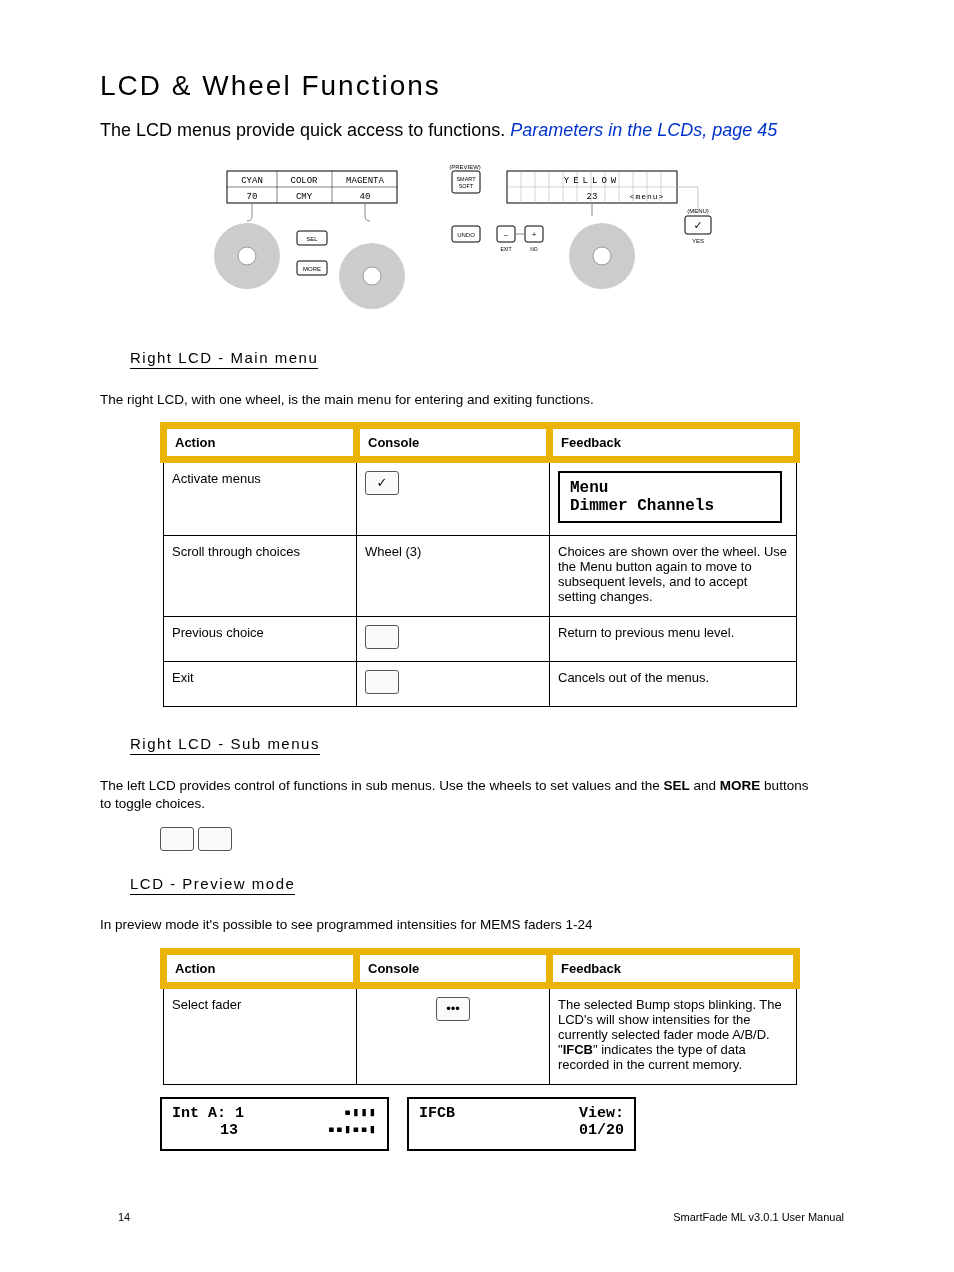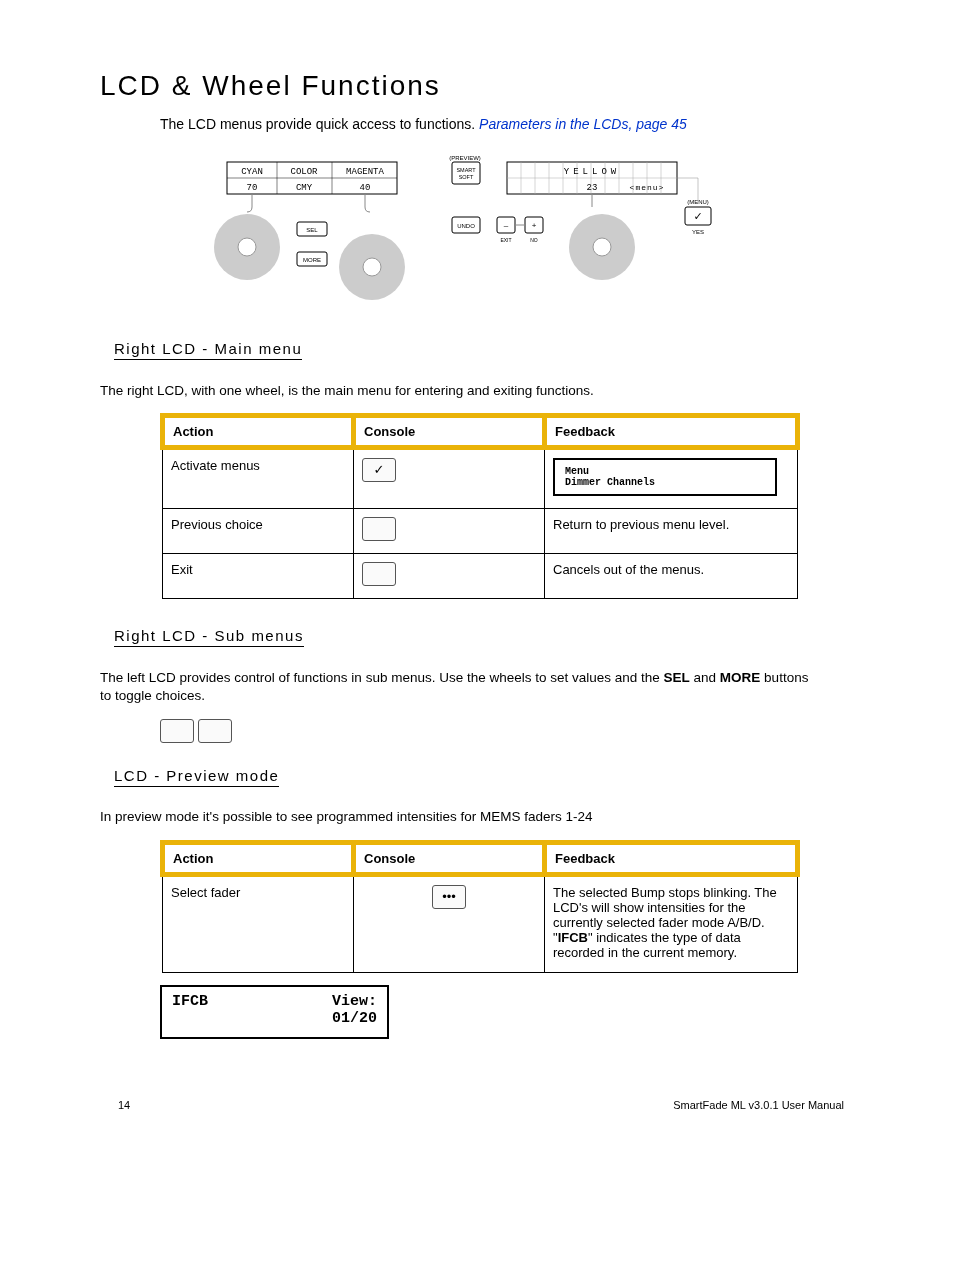--- a/index.html
+++ b/index.html
@@ -12,56 +12,55 @@
     box-sizing: border-box;
     background: #fff;
   }
   h1.major {
     font-size: 28px;
     font-weight: normal;
     letter-spacing: 2px;
     margin: 0 0 8px 0;
   }
   .under-heading {
-    margin-left: 60px;
-    font-size: 14px;
+    font-size: 18px;
   }
   a.link {
     color: #0033cc;
     font-style: italic;
     text-decoration: none;
   }
   .figure {
     margin: 20px auto 10px auto;
     text-align: center;
   }
   h2.sub {
     font-size: 15px;
     font-weight: normal;
     letter-spacing: 1.5px;
     border-bottom: 1px solid #000;
     display: inline-block;
-    margin: 18px 0 8px 14px;
+    margin: 18px 0 8px 30px;
     padding-bottom: 2px;
   }
   .body-text {
     margin-right: 40px;
     font-size: 13.5px;
     line-height: 1.35;
   }
   table.main {
     border-collapse: collapse;
     margin: 10px 40px 10px 60px;
     width: 640px;
     font-size: 13px;
   }
   table.main th {
     text-align: left;
     font-weight: bold;
-    border: 5px solid #eab308;
+    border: 7px solid #eab308;
     padding: 6px 8px;
     background: #fff;
   }
   table.main td {
     border: 1px solid #000;
     padding: 8px 8px 12px 8px;
     vertical-align: top;
   }
   .col-action { width: 170px; }
   .col-console { width: 170px; }
@@ -76,21 +75,21 @@
     text-align: center;
     vertical-align: middle;
     font-size: 13px;
     line-height: 22px;
   }
   .feedback-box {
     border: 2px solid #000;
     padding: 6px 10px;
     font-family: "Courier New", monospace;
     font-weight: bold;
-    font-size: 10px;
+    font-size: 16px;
     display: inline-block;
     min-width: 200px;
   }
   .lcd-panel-row {
     margin: 12px 40px 10px 60px;
     display: flex;
     gap: 18px;
   }
   .lcd-panel {
     border: 2px solid #000;
@@ -224,20 +223,25 @@
     <td>Activate menus</td>
     <td><span class="btn-box">✓</span></td>
     <td>
       <div class="feedback-box">
         <div>Menu</div>
         <div>Dimmer Channels</div>
       </div>
     </td>
   </tr>
   <tr>
+    <td>Scroll through choices</td>
+    <td>Wheel (3)</td>
+    <td>Choices are shown over the wheel. Use the Menu button again to move to subsequent levels, and to accept setting changes.</td>
+  </tr>
+  <tr>
     <td>Previous choice</td>
     <td><span class="btn-box"></span></td>
     <td>Return to previous menu level.</td>
   </tr>
   <tr>
     <td>Exit</td>
     <td><span class="btn-box"></span></td>
     <td>Cancels out of the menus.</td>
   </tr>
 </tbody>
@@ -267,20 +271,30 @@
     <td>Select fader</td>
     <td style="text-align:center;"><span class="btn-box">•••</span></td>
     <td>
       <span>The selected Bump stops blinking. The LCD's will show intensities for the currently selected fader mode A/B/D. "</span><b>IFCB</b><span>" indicates the type of data recorded in the current memory.</span>
     </td>
   </tr>
 </tbody>
   </table>
 
 <div class="lcd-panel-row">
+  <div class="lcd-panel">
+    <div class="line">
+      <span>Int A: 1</span>
+      <span class="bars">▪▮▮▮</span>
+    </div>
+    <div class="line">
+      <span style="padding-left:48px">13</span>
+      <span class="bars">▪▪▮▪▪▮</span>
+    </div>
+  </div>
   <div class="lcd-panel">
     <div class="line">
       <span>IFCB</span>
       <span>View:</span>
     </div>
     <div class="line">
       <span></span>
       <span>01/20</span>
     </div>
   </div>

